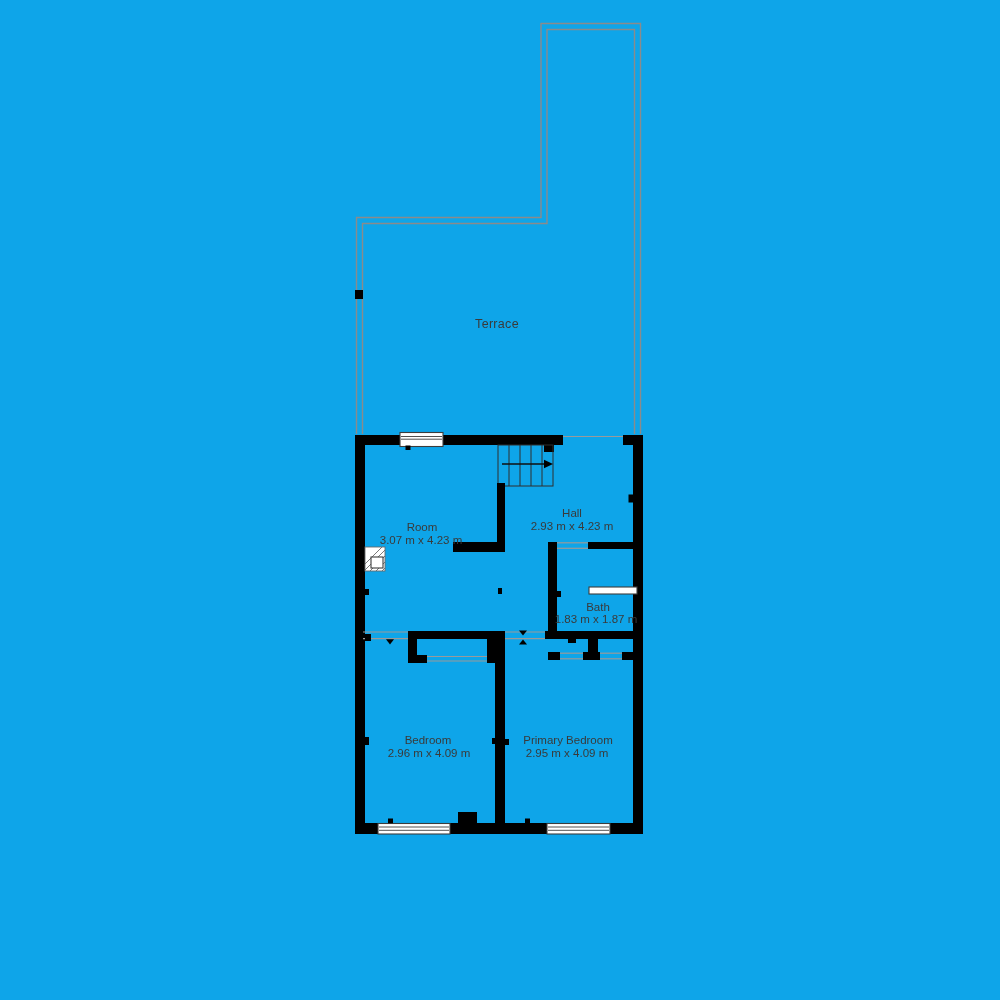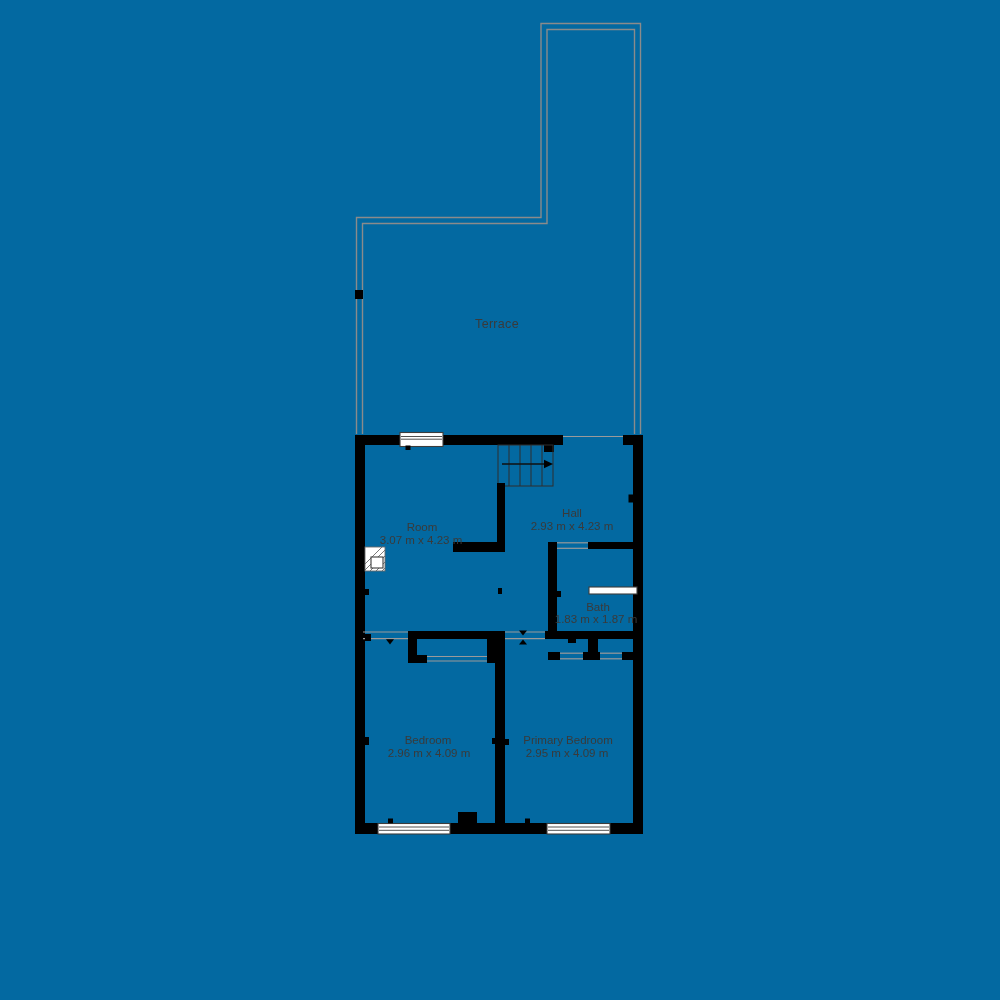--- a/index.html
+++ b/index.html
@@ -1,16 +1,16 @@
 <!DOCTYPE html>
 <html><head>
 <meta charset="utf-8">
 <style>
   html,body{margin:0;padding:0;background:#ffffff;}
-  .canvas{position:relative;width:1000px;height:1000px;background:#0369a1;overflow:hidden;
+  .canvas{position:relative;width:1000px;height:1000px;background:#0ea5e9;overflow:hidden;
           font-family:"Liberation Sans",sans-serif;text-align:center;}
   svg{position:absolute;left:0;top:0;}
   .wall{fill:#000000;stroke:none;}
   .terrace-line{stroke:#8b8b8b;stroke-width:1.4;fill:none;}
   .thin{stroke:#9a9a9a;stroke-width:1.2;fill:none;}
   .frame{fill:#ffffff;stroke:#3c3c3c;stroke-width:1.1;}
   .frameline{stroke:#3c3c3c;stroke-width:0.9;fill:none;}
   .stair-line{stroke:#2e2e2e;stroke-width:1;fill:none;}
   .arrow-line{stroke:#111111;stroke-width:1.4;fill:none;}
   .hatchline{stroke:#6a6a6a;stroke-width:0.9;fill:none;}

